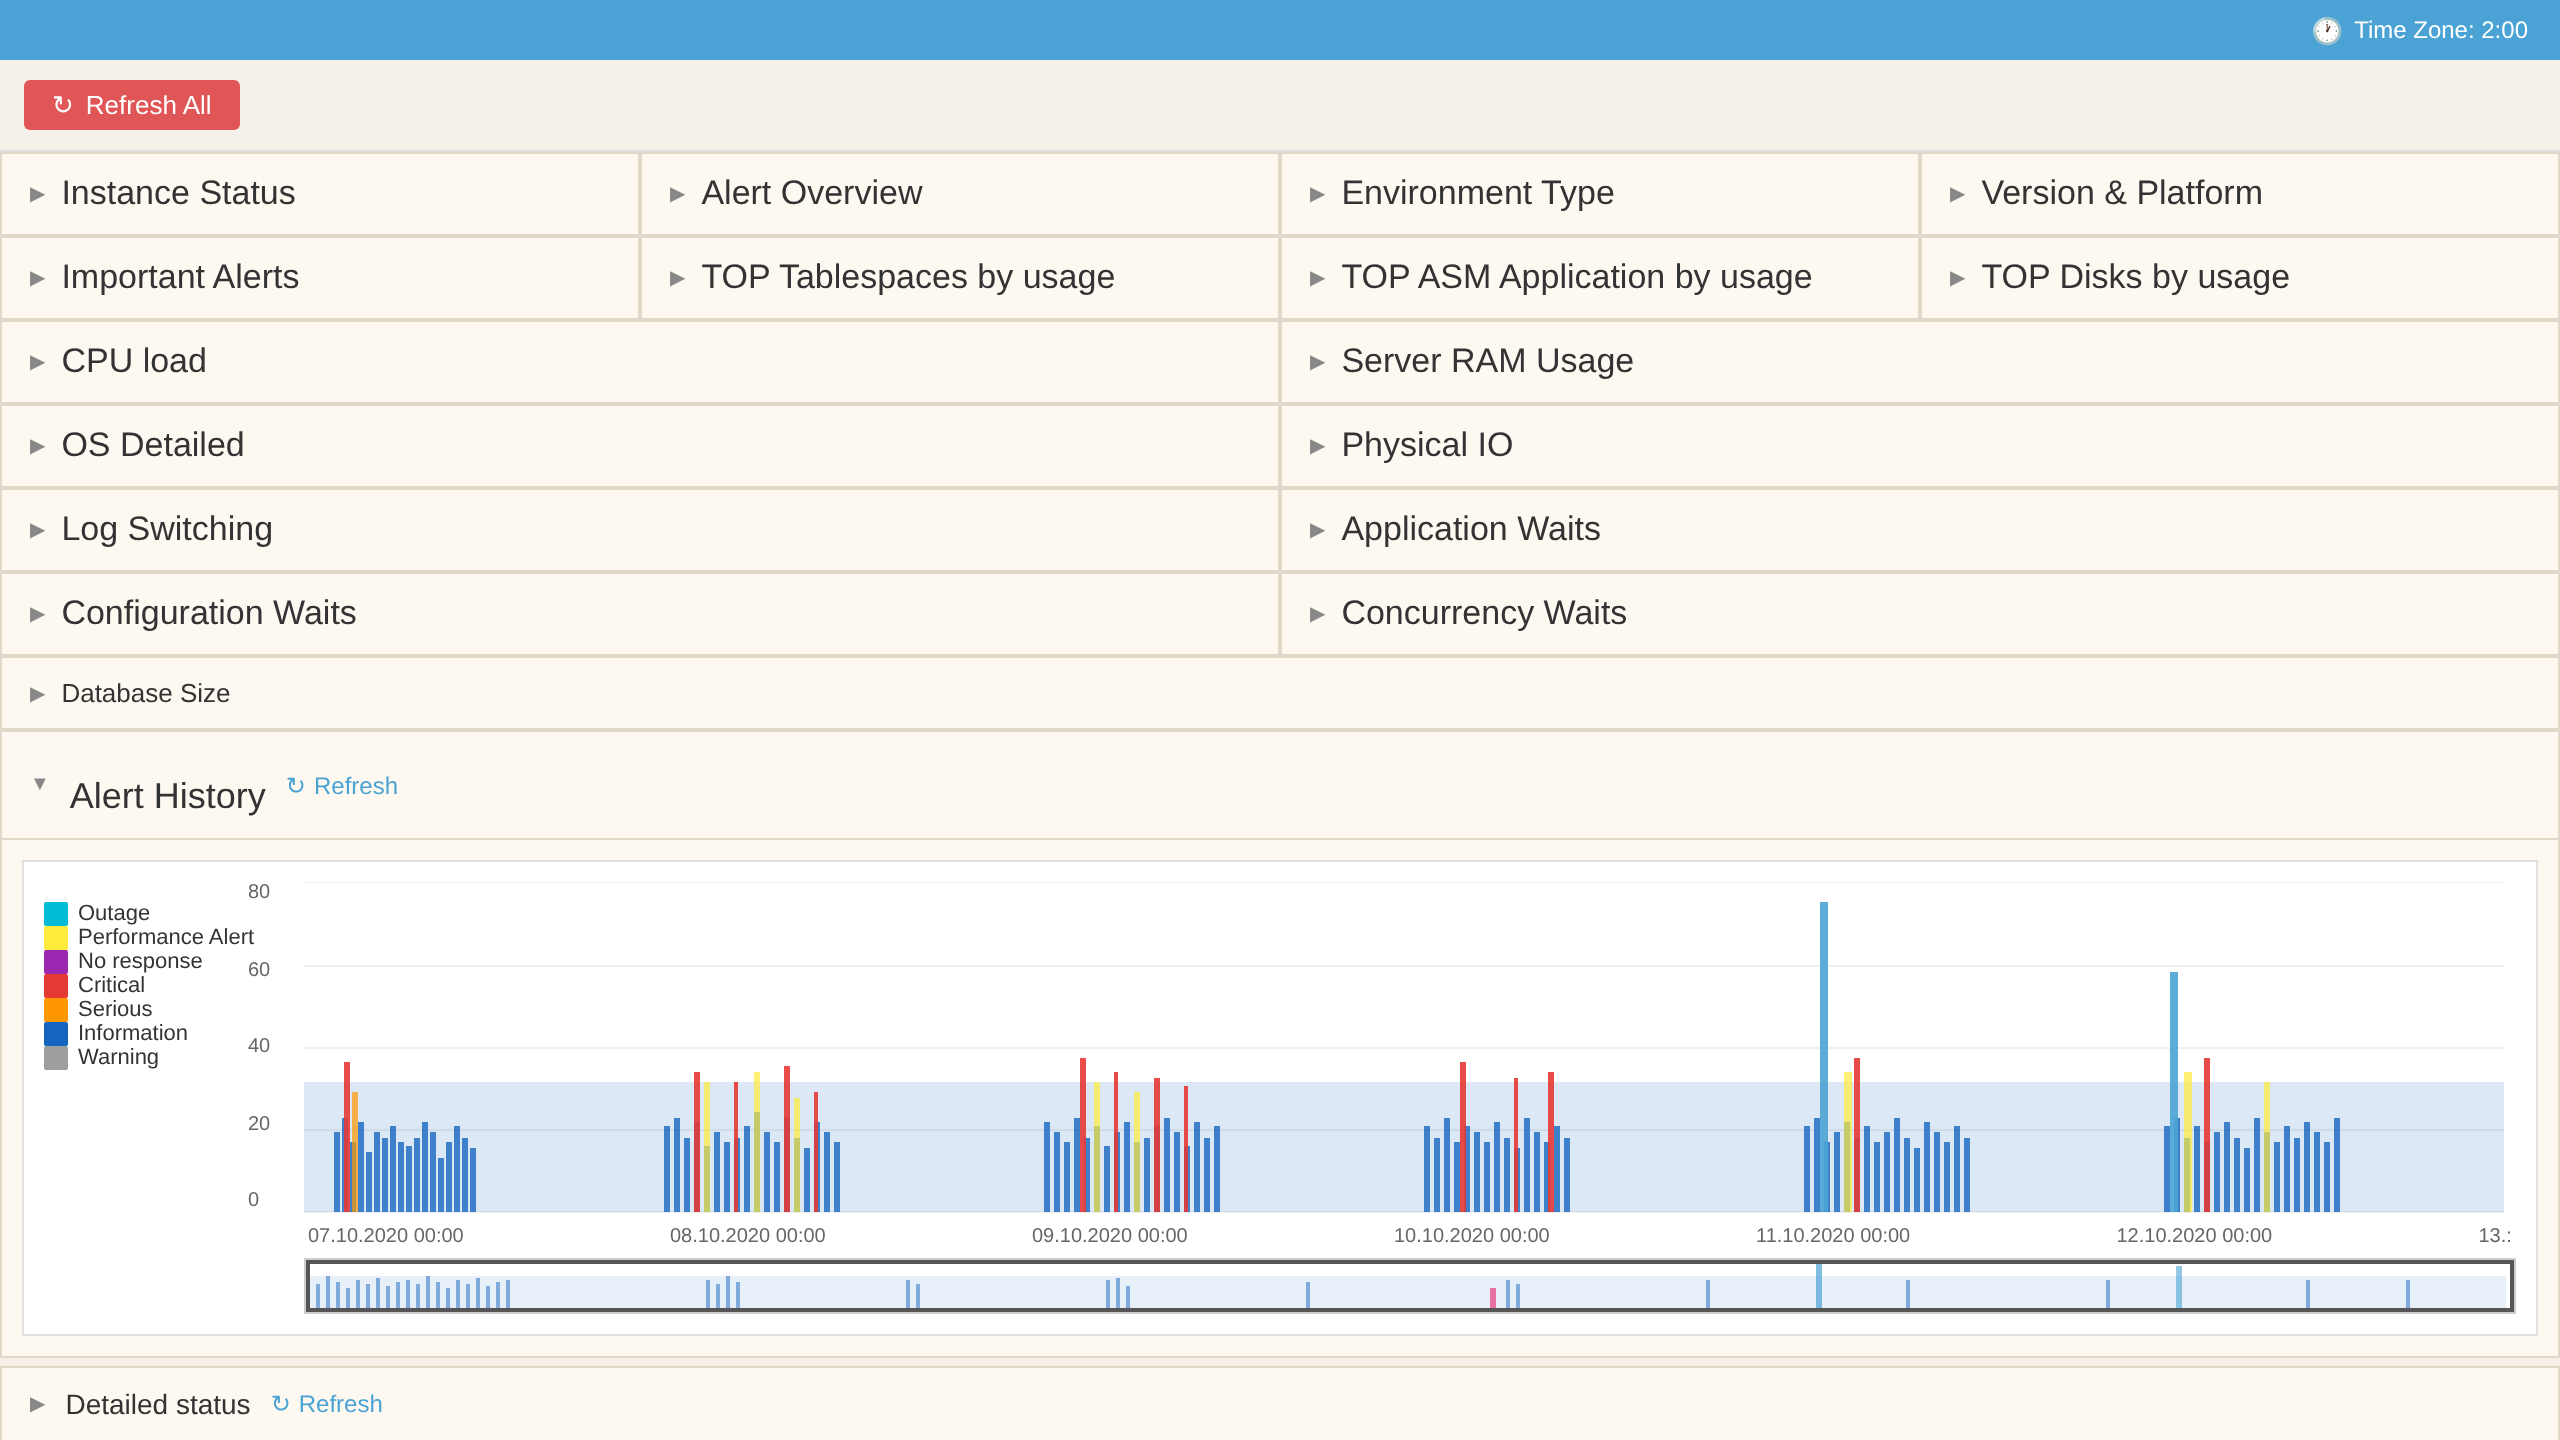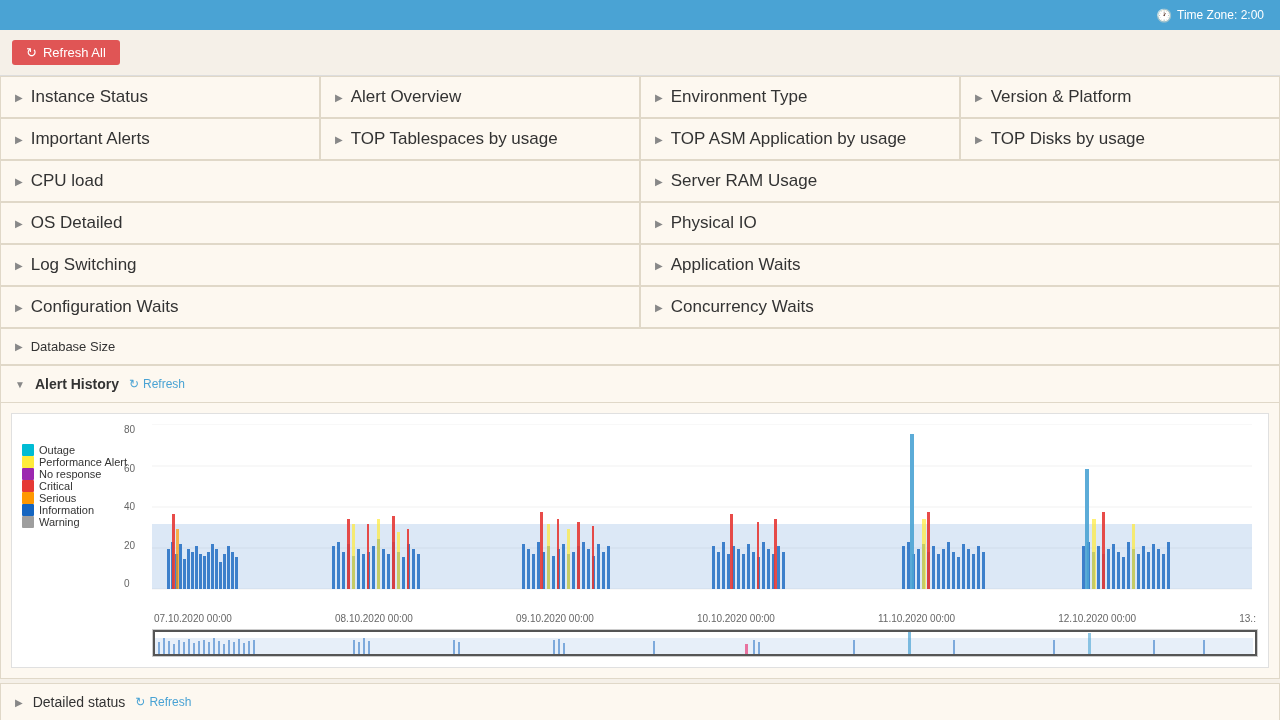--- a/index.html
+++ b/index.html
@@ -95,22 +95,23 @@
 
     .alert-history-header {
       padding: 10px 14px;
       display: flex;
       align-items: center;
       gap: 10px;
       background: #fdf8f0;
       border-bottom: 1px solid #e0d8c8;
     }
     .alert-history-title {
-      font-weight: 700;
-      font-size: 14px;
+      font-weight: 400;
+      font-size: 18px;
+      margin-top: 12px;
     }
     .refresh-btn {
       background: none;
       border: none;
       color: #4aa3d4;
       cursor: pointer;
       font-size: 12px;
       display: flex;
       align-items: center;
       gap: 4px;
@@ -252,21 +253,21 @@
     <span class="arrow-down">▼</span>
     <span class="alert-history-title">Alert History</span>
     <button class="refresh-btn">
       <span>↻</span>
       <span>Refresh</span>
     </button>
   </div>
 
   <div style="padding: 10px; background: white; margin: 10px; border: 1px solid #e0e0e0;">
 
-    <div style="float: left; margin-right: 15px; margin-top: 20px; text-align: center;">
+    <div style="float: left; margin-right: 15px; margin-top: 10px; text-align: center;">
       <div class="legend-item">
         <div class="legend-dot" style="background:#00bcd4;"></div>
         <span>Outage</span>
       </div>
       <div class="legend-item">
         <div class="legend-dot" style="background:#ffeb3b;"></div>
         <span>Performance Alert</span>
       </div>
       <div class="legend-item">
         <div class="legend-dot" style="background:#9c27b0;"></div>
@@ -475,21 +476,21 @@
         <rect x="1170" y="125" width="3" height="40" fill="#1565c0" opacity="0.8"></rect>
         <rect x="1175" y="130" width="3" height="35" fill="#1565c0" opacity="0.8"></rect>
         <rect x="1180" y="122" width="3" height="43" fill="#1565c0" opacity="0.8"></rect>
         <rect x="1185" y="128" width="3" height="37" fill="#1565c0" opacity="0.8"></rect>
 
         <rect x="1115" y="88" width="3" height="77" fill="#e53935" opacity="0.9"></rect>
 
         <rect x="1110" y="100" width="4" height="65" fill="#ffeb3b" opacity="0.7"></rect>
       </svg>
 
-      <div style="display: flex; justify-content: space-between; font-size: 10px; color: #666; margin-top: 19px; padding: 0 2px;">
+      <div style="display: flex; justify-content: space-between; font-size: 10px; color: #666; margin-top: 2px; padding: 0 2px;">
         <span>07.10.2020 00:00</span>
         <span>08.10.2020 00:00</span>
         <span>09.10.2020 00:00</span>
         <span>10.10.2020 00:00</span>
         <span>11.10.2020 00:00</span>
         <span>12.10.2020 00:00</span>
         <span>13.:</span>
       </div>
 
       <div style="margin-top: 5px; height: 28px; background: white; border: 1px solid #ccc; overflow: hidden; position: relative;">

